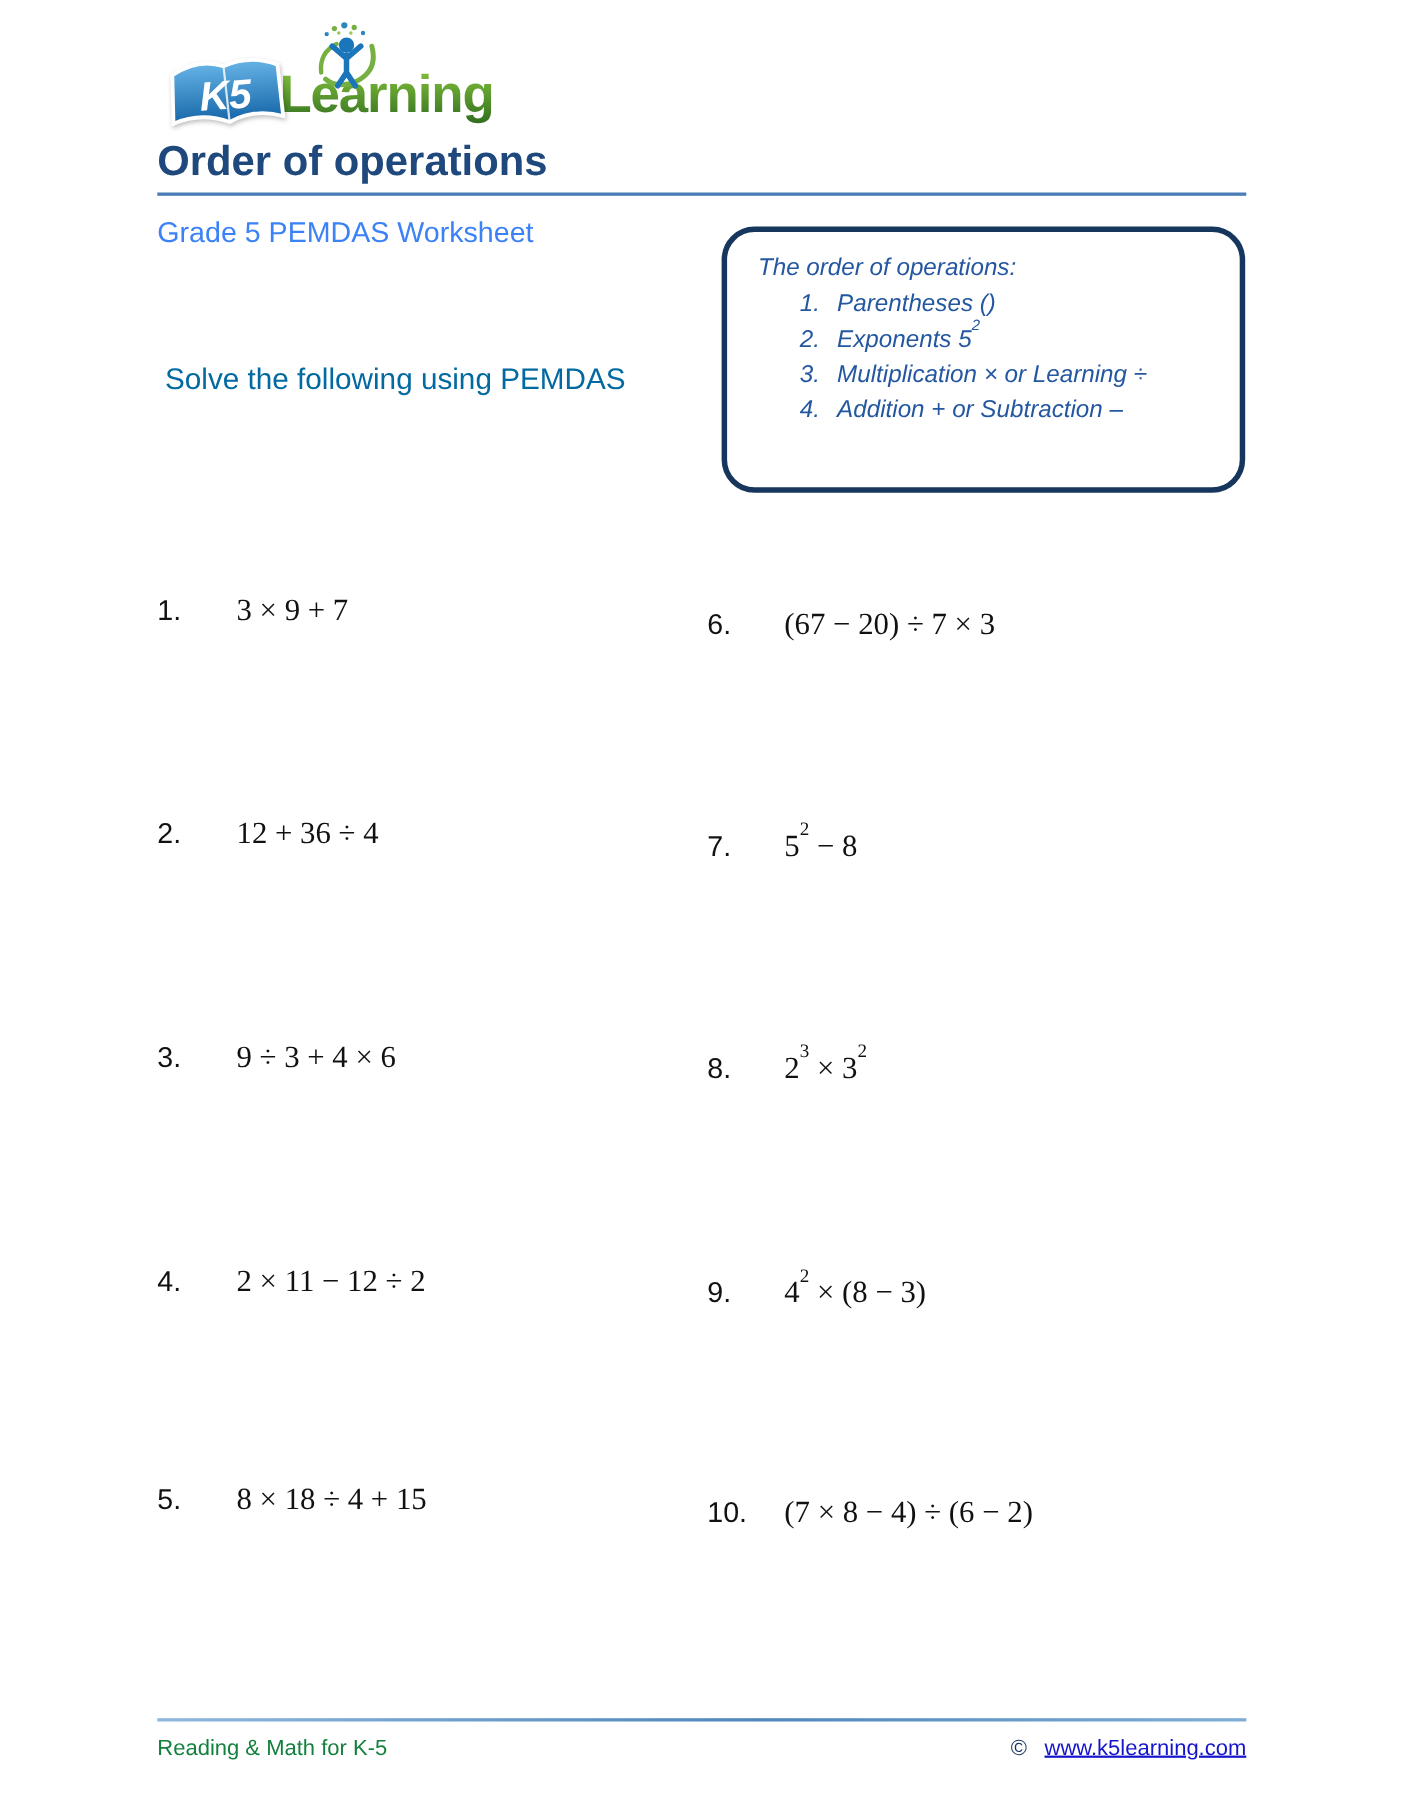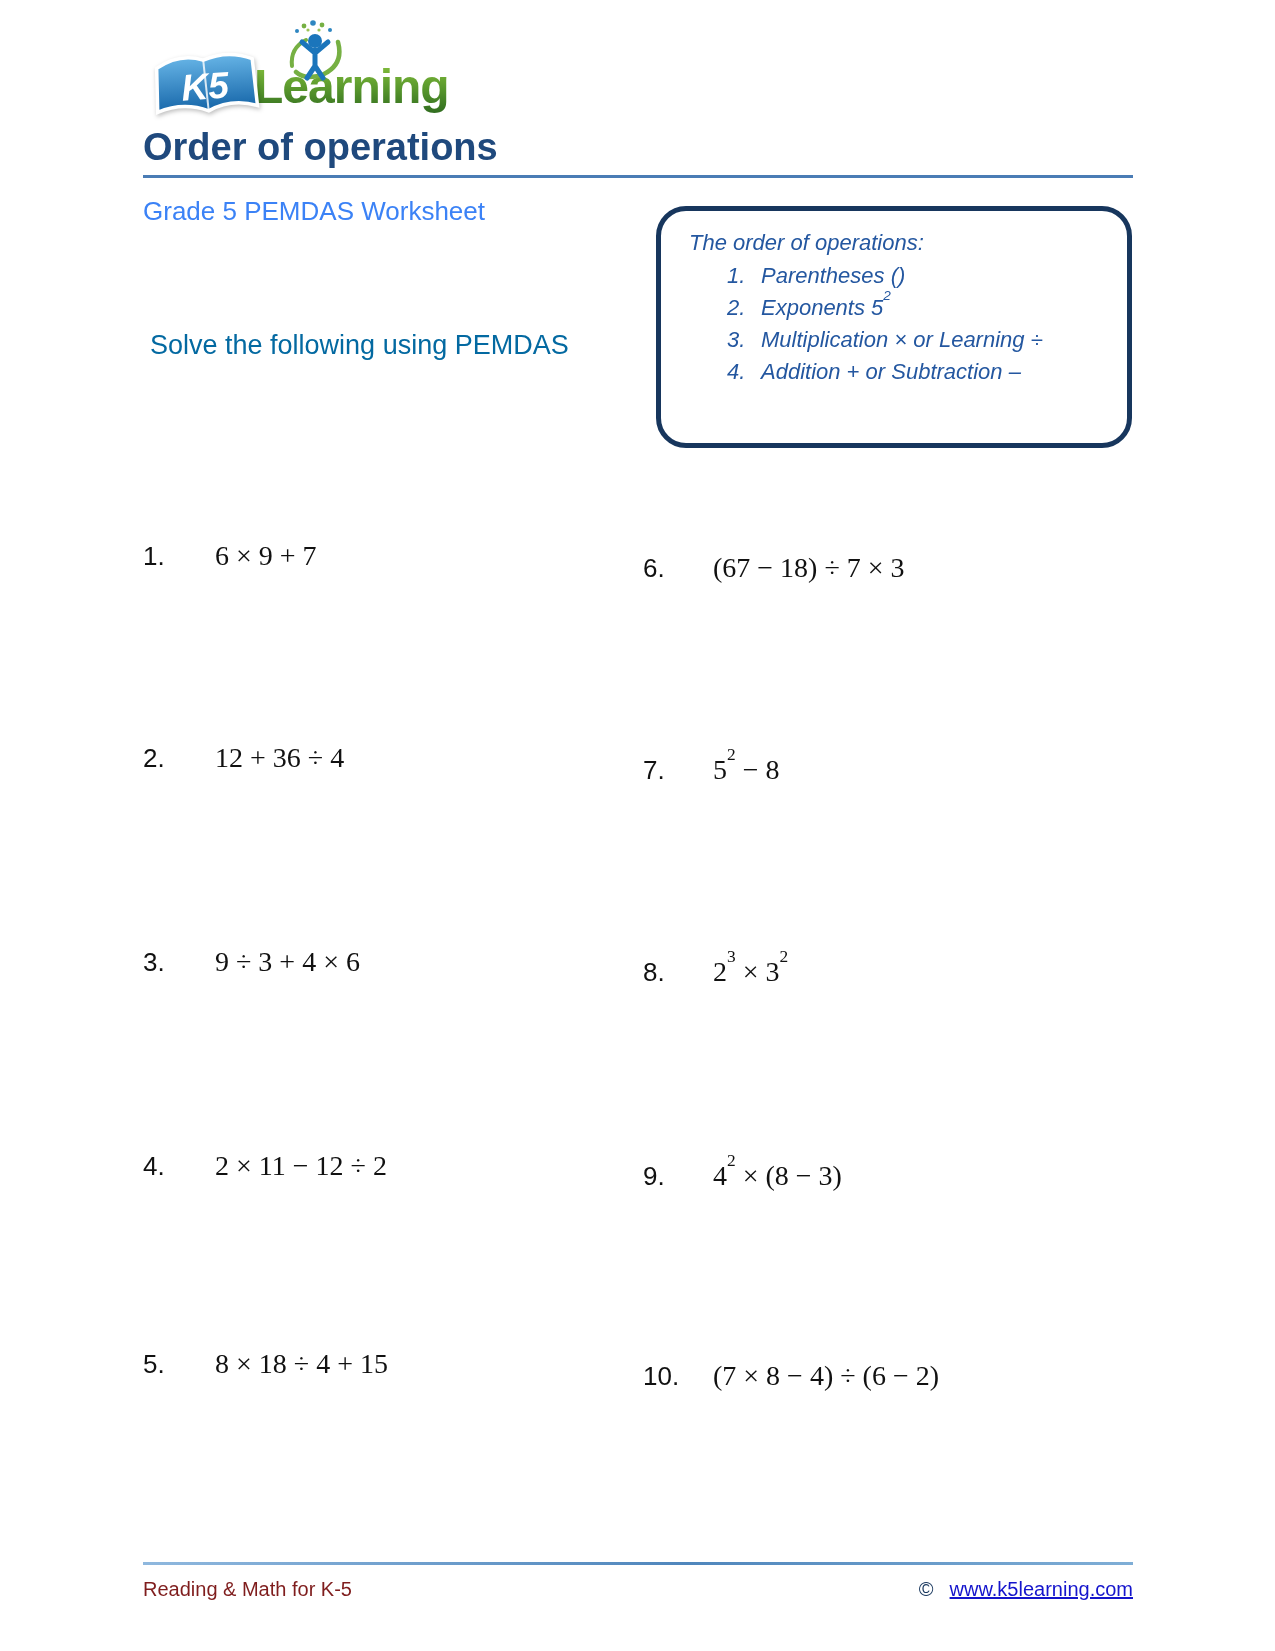--- a/index.html
+++ b/index.html
@@ -52,21 +52,21 @@
   .col-right .problem-row:nth-child(1){top:552px;}
   .col-right .problem-row:nth-child(2){top:754px;}
   .col-right .problem-row:nth-child(3){top:956px;}
   .col-right .problem-row:nth-child(4){top:1160px;}
   .col-right .problem-row:nth-child(5){top:1360px;}
   
   .footer-rule{
     position:absolute;left:143px;top:1562px;width:990px;height:3px;
     background:linear-gradient(to right,#8FB8DE,#4F86BC 55%,#7FAED6);
   }
-  .footer-left{position:absolute;left:143px;top:1578px;font-size:20px;color:#7f1d1d;}
+  .footer-left{position:absolute;left:143px;top:1578px;font-size:20px;color:#15803d;}
   .footer-right{position:absolute;right:142px;top:1578px;font-size:20px;display:flex;gap:16px;align-items:baseline;}
   .copyright{color:#17365D;}
   .k5-link{color:#1414CC;text-decoration:underline;cursor:pointer;}
 </style>
 </head>
 <body>
 
 <div class="page">
 
   <div class="logo">
@@ -123,21 +123,21 @@
           <span class="info-text">Addition + or Subtraction –</span>
         </div>
       </div>
   </div>
 
   <div class="instruction">Solve the following using PEMDAS</div>
 
   <div id="col-left" class="col-left">
       <div class="problem-row">
         <span class="p-num">1.</span>
-        <span class="p-expr">6 × 9 + 7</span>
+        <span class="p-expr">3 × 9 + 7</span>
       </div>
       <div class="problem-row">
         <span class="p-num">2.</span>
         <span class="p-expr">12 + 36 ÷ 4</span>
       </div>
       <div class="problem-row">
         <span class="p-num">3.</span>
         <span class="p-expr">9 ÷ 3 + 4 × 6</span>
       </div>
       <div class="problem-row">
@@ -145,21 +145,21 @@
         <span class="p-expr">2 × 11 − 12 ÷ 2</span>
       </div>
       <div class="problem-row">
         <span class="p-num">5.</span>
         <span class="p-expr">8 × 18 ÷ 4 + 15</span>
       </div>
     </div>
   <div id="col-right" class="col-right">
       <div class="problem-row">
         <span class="p-num">6.</span>
-        <span class="p-expr">(67 − 18) ÷ 7 × 3</span>
+        <span class="p-expr">(67 − 20) ÷ 7 × 3</span>
       </div>
       <div class="problem-row">
         <span class="p-num">7.</span>
         <span class="p-expr">5<sup>2</sup> − 8</span>
       </div>
       <div class="problem-row">
         <span class="p-num">8.</span>
         <span class="p-expr">2<sup>3</sup> × 3<sup>2</sup></span>
       </div>
       <div class="problem-row">

